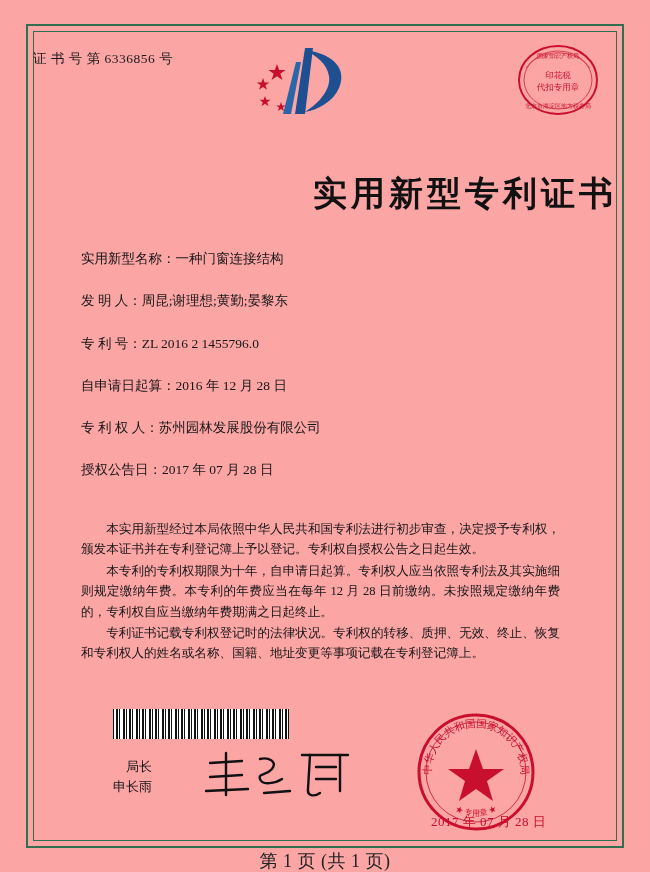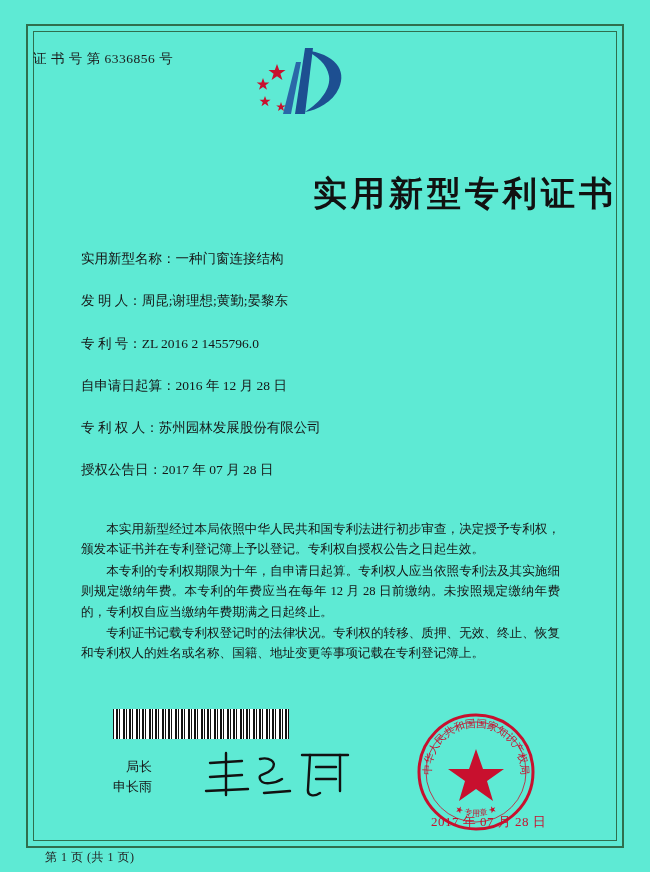--- a/index.html
+++ b/index.html
@@ -11,21 +11,21 @@
     width: 650px;
     height: 872px;
     font-family: "Liberation Serif", "DejaVu Serif", serif;
     color: #1a1a1a;
     -webkit-font-smoothing: antialiased;
   }
   .page {
     position: relative;
     width: 650px;
     height: 872px;
-    background: #5eead4;
+    background: #fca5a5;
     overflow: hidden;
   }
   
   .border-outer {
     position: absolute;
     left: 26px;
     top: 24px;
     width: 598px;
     height: 824px;
     border: 2px solid #2f6f4e;
@@ -169,25 +169,25 @@
   .signature {
     position: absolute;
     left: 165px;
     top: 718px;
     width: 160px;
     height: 52px;
   }
 
   .footer {
     position: absolute;
-    left: 12px;
+    left: 0;
     top: 818px;
     width: 584px;
-    text-align: left;
-    font-size: 12px;
+    text-align: center;
+    font-size: 18px;
     color: #222;
     letter-spacing: 0.5px;
   }
 </style>
 </head>
 <body>
 
 <div class="page">
 
   <div class="border-outer"></div>
@@ -204,20 +204,31 @@
 
       <g fill="#c8102e">
         <polygon points="42,24 44.2,30 50.5,30 45.4,33.8 47.4,40 42,36.2 36.6,40 38.6,33.8 33.5,30 39.8,30"></polygon>
         <polygon points="28,38 29.6,42.4 34.3,42.4 30.5,45.2 32,49.7 28,46.9 24,49.7 25.5,45.2 21.7,42.4 26.4,42.4"></polygon>
         <polygon points="30,56 31.4,59.8 35.5,59.8 32.2,62.2 33.5,66.2 30,63.8 26.5,66.2 27.8,62.2 24.5,59.8 28.6,59.8"></polygon>
         <polygon points="46,62 47.2,65.4 50.8,65.4 47.9,67.5 49,71 46,68.9 43,71 44.1,67.5 41.2,65.4 44.8,65.4"></polygon>
       </g>
     </svg>
   </div>
 
+  <div class="stamp-top">
+    <svg viewBox="0 0 84 84" width="84" height="84" aria-hidden="true">
+      <ellipse cx="42" cy="42" rx="39" ry="34" fill="none" stroke="#c8102e" stroke-width="2"></ellipse>
+      <ellipse cx="42" cy="42" rx="34" ry="29" fill="none" stroke="#c8102e" stroke-width="0.7"></ellipse>
+      <text x="42" y="40" font-size="8.5" fill="#c8102e" text-anchor="middle" font-family="'Liberation Serif',serif">印花税</text>
+      <text x="42" y="52" font-size="8.5" fill="#c8102e" text-anchor="middle" font-family="'Liberation Serif',serif">代扣专用章</text>
+      <path d="M10 30 A38 33 0 0 1 74 30" fill="none" stroke="#c8102e" stroke-width="0.6"></path>
+      <text x="42" y="20" font-size="6" fill="#c8102e" text-anchor="middle" font-family="'Liberation Serif',serif">国家知识产权局</text>
+      <text x="42" y="70" font-size="6" fill="#c8102e" text-anchor="middle" font-family="'Liberation Serif',serif">北京市海淀区地方税务局</text>
+    </svg>
+  </div>
 
   <div class="content">
 
     <div class="title">实用新型专利证书</div>
 
     <div class="fields">
       <div class="field">
         <span class="lbl">实用新型名称：</span><span class="val">一种门窗连接结构</span>
       </div>
       <div class="field">

